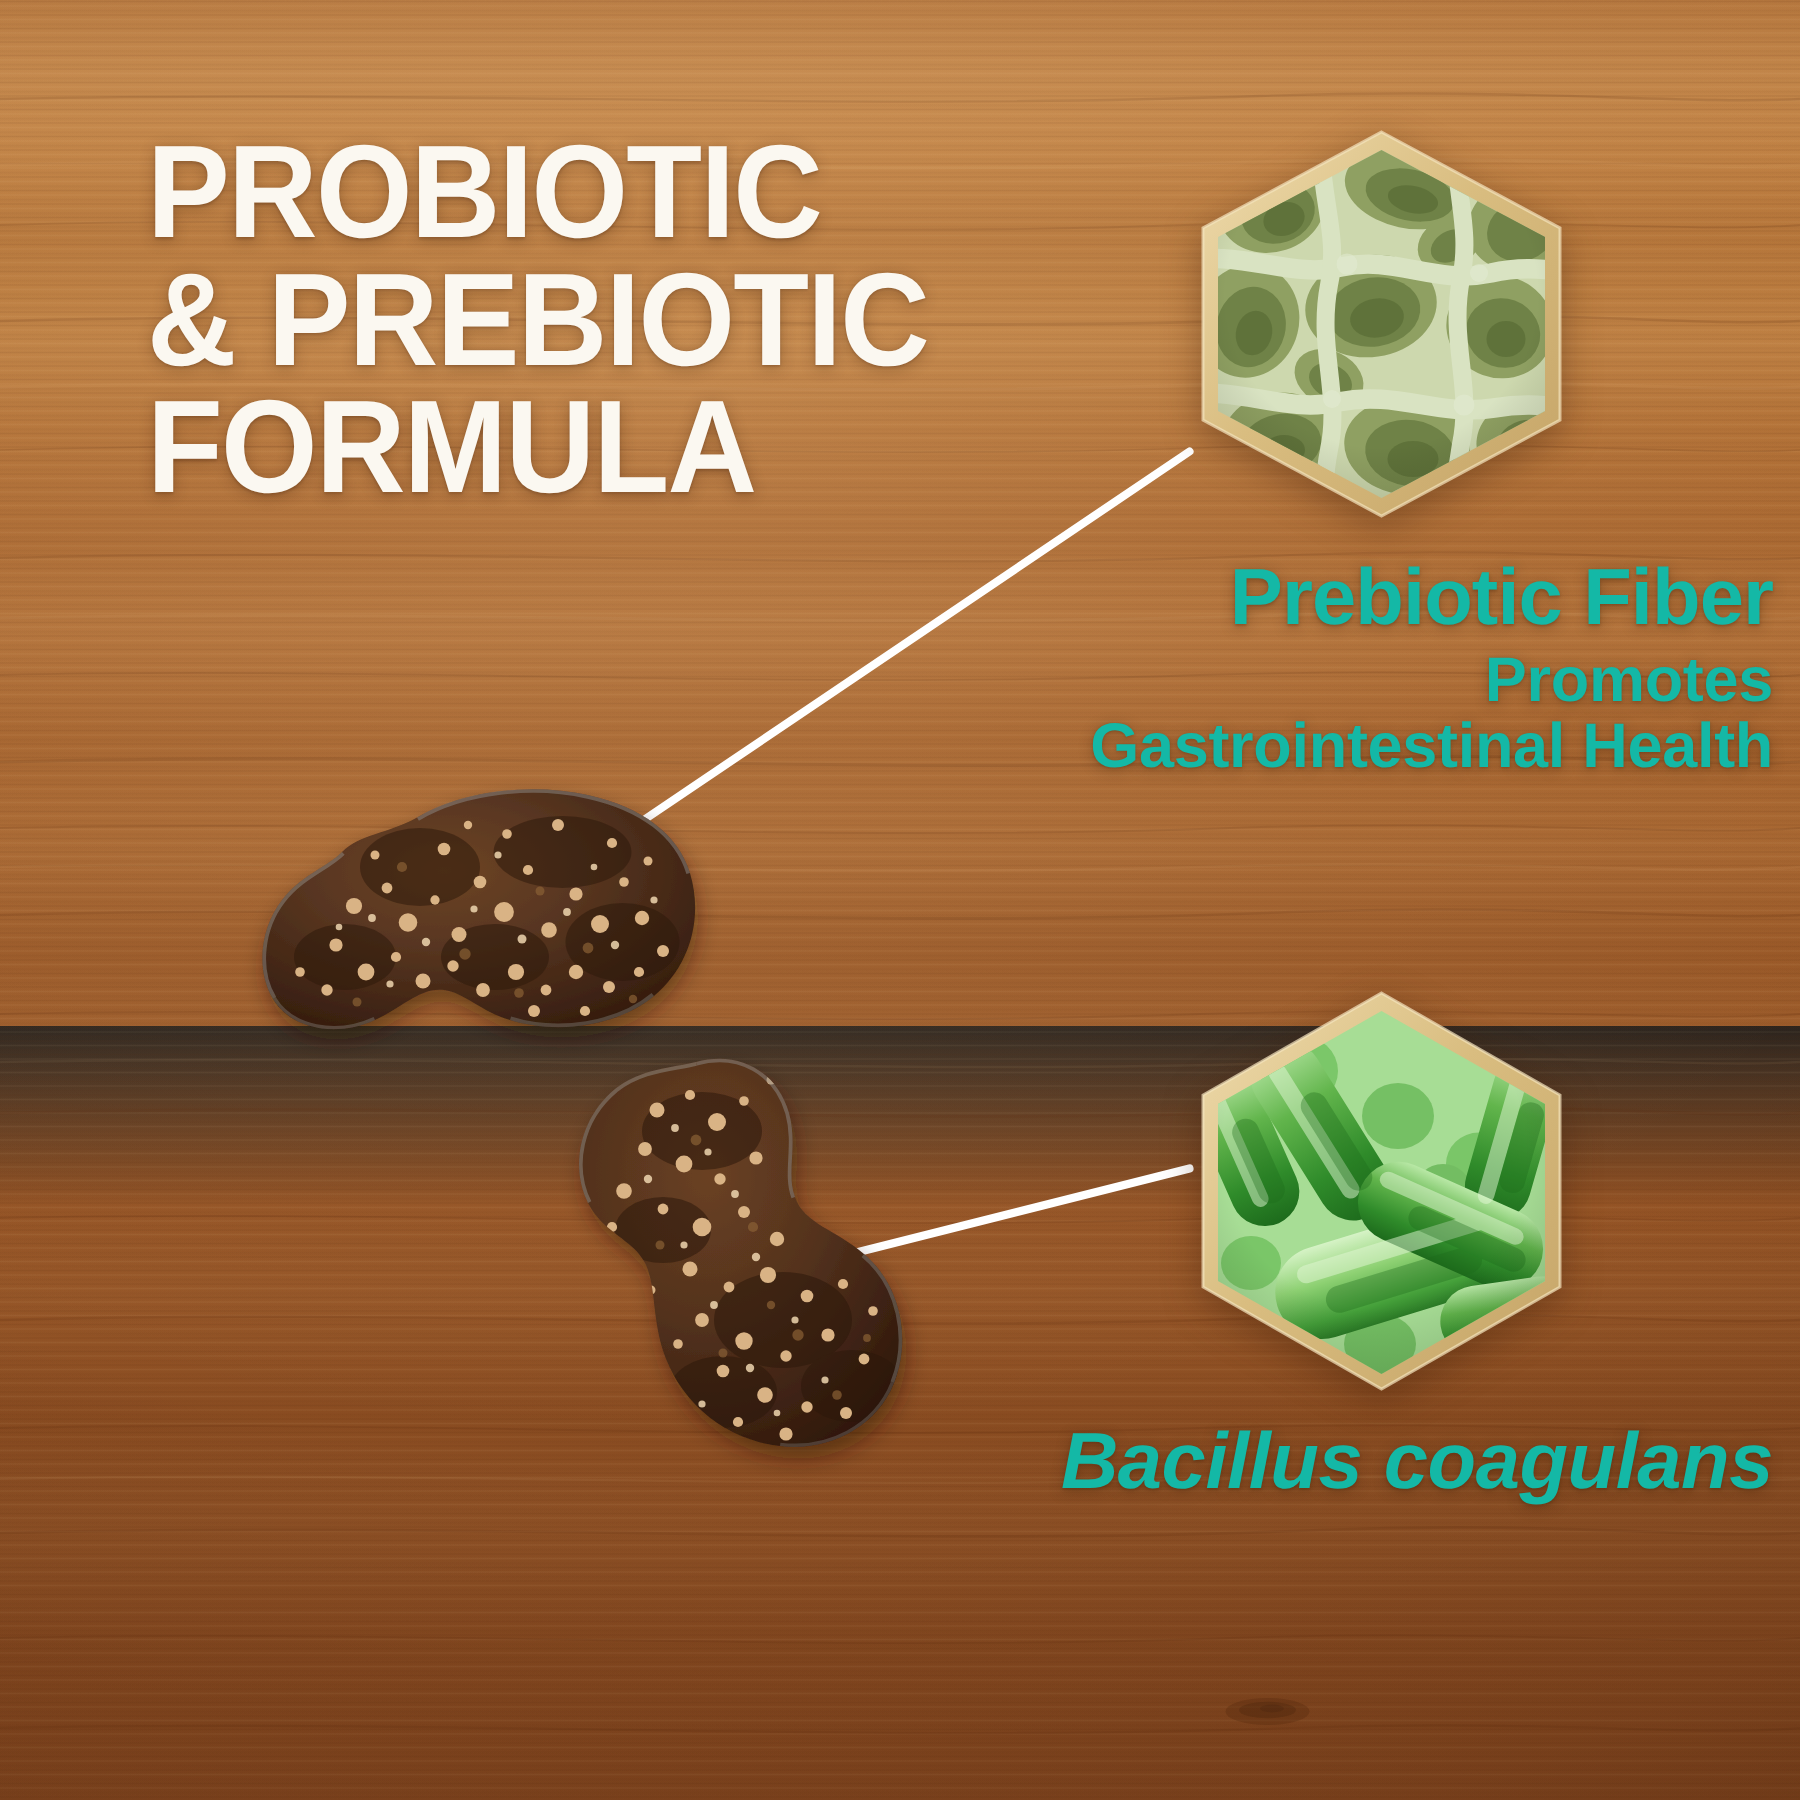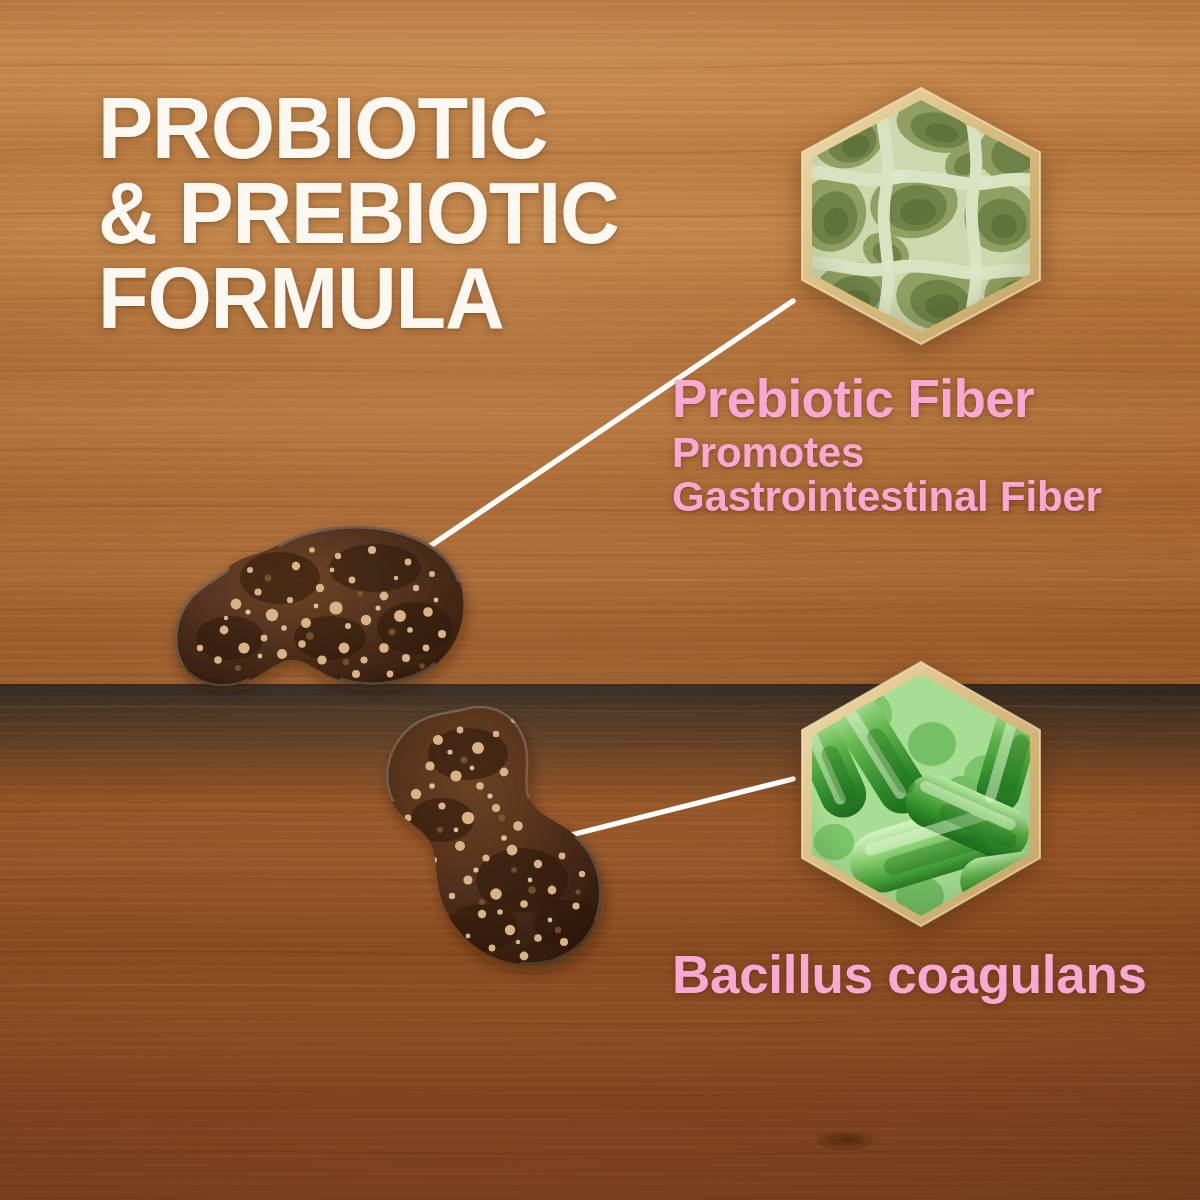--- a/index.html
+++ b/index.html
@@ -105,31 +105,31 @@
   
   .hex{
     position:absolute;
     filter:drop-shadow(0 7px 13px rgba(58,25,5,.40));
   }
   .hex svg{display:block;overflow:visible;}
 
   
   .callout-text{
     position:absolute;
-    text-align:left;
-    color:#f9a8d4;
+    text-align:right;
+    color:#14b8a6;
     text-shadow:0 2px 9px rgba(62,28,7,.34), 0 1px 2px rgba(62,28,7,.25);
   }
   .ct-title{
     font-weight:700;
     font-size:53px;
     line-height:1.03;
     letter-spacing:-.6px;
   }
-  .ct-title.sci{letter-spacing:-.3px;}
+  .ct-title.sci{font-style:italic;letter-spacing:-.3px;}
   .ct-sub{
     font-weight:700;
     font-size:42px;
     line-height:1.06;
     letter-spacing:-.2px;
     margin-top:4px;
   }
   .ct-sub .sub-line{display:block;white-space:nowrap;}
 
   
@@ -487,21 +487,21 @@
     </svg>
   </div>
 
   <div class="callout-text" style="left:672px;top:372px;width:510px;">
     <div class="ct-title">
       <span class="sub-line">Prebiotic</span>
       <span class="sub-line">Fiber</span>
     </div>
     <div class="ct-sub">
       <span class="sub-line">Promotes</span>
-      <span class="sub-line">Gastrointestinal Fiber</span>
+      <span class="sub-line">Gastrointestinal Health</span>
     </div>
   </div>
 
   <div class="hex" style="left:790px;top:658px;width:262px;height:272px;">
     <svg viewBox="0 0 262 272" width="262" height="272">
       <defs>
         <clipPath id="hexclip2">
           <polygon points="131,16 240,78 240,196 131,258 22,196 22,78"></polygon>
         </clipPath>
         <linearGradient id="hexb2" x1="0" y1="0" x2="1" y2="1">

